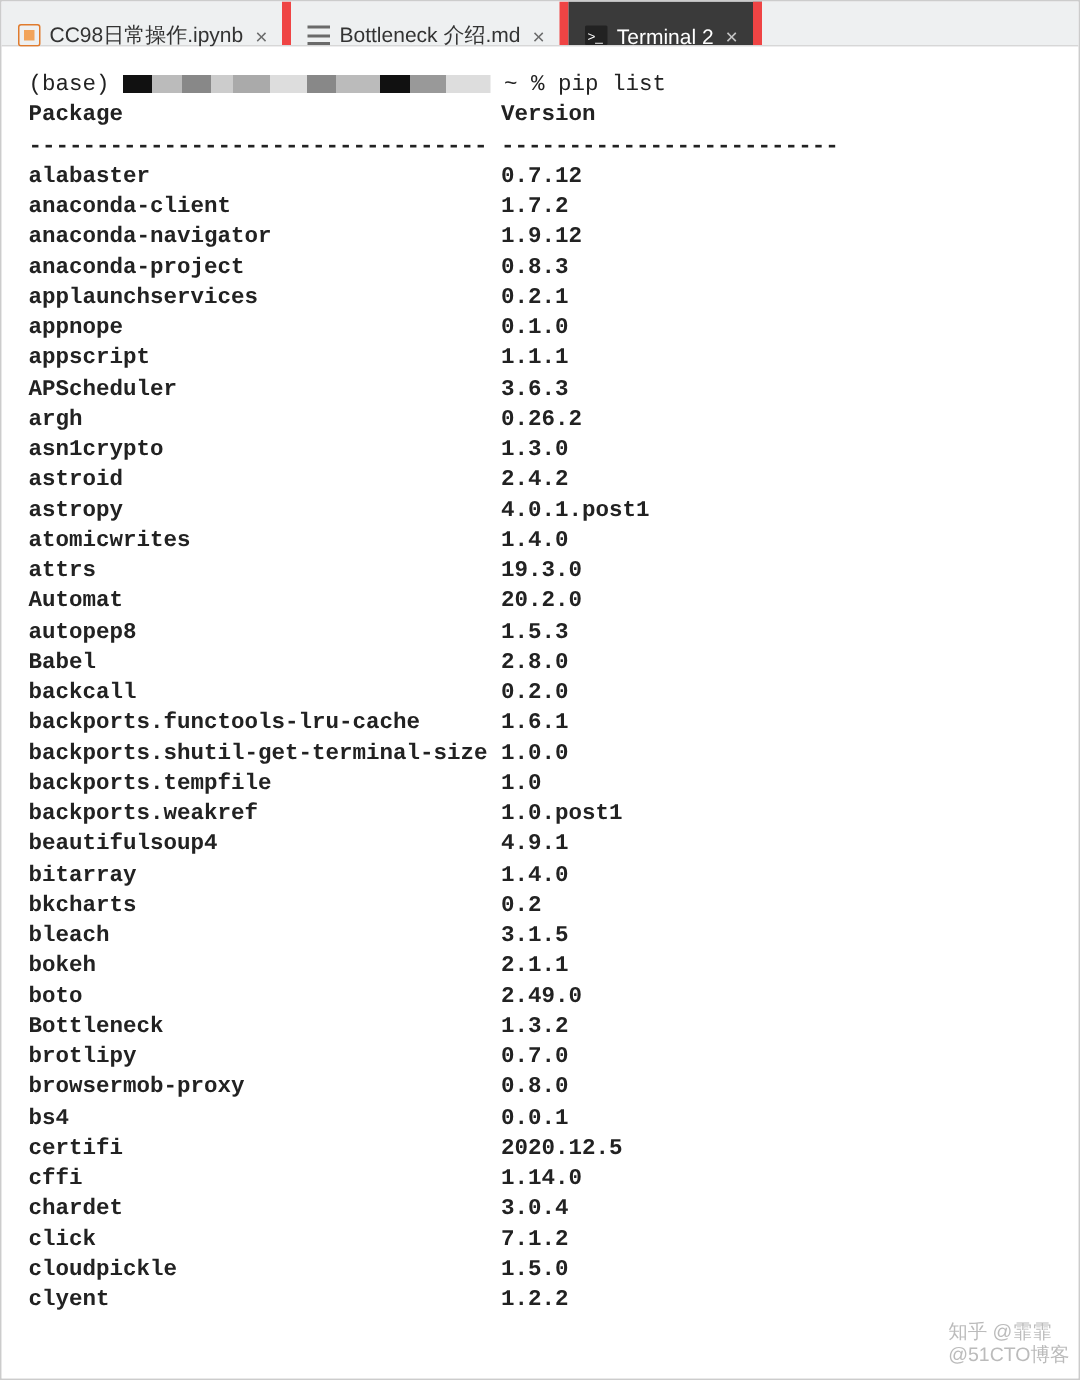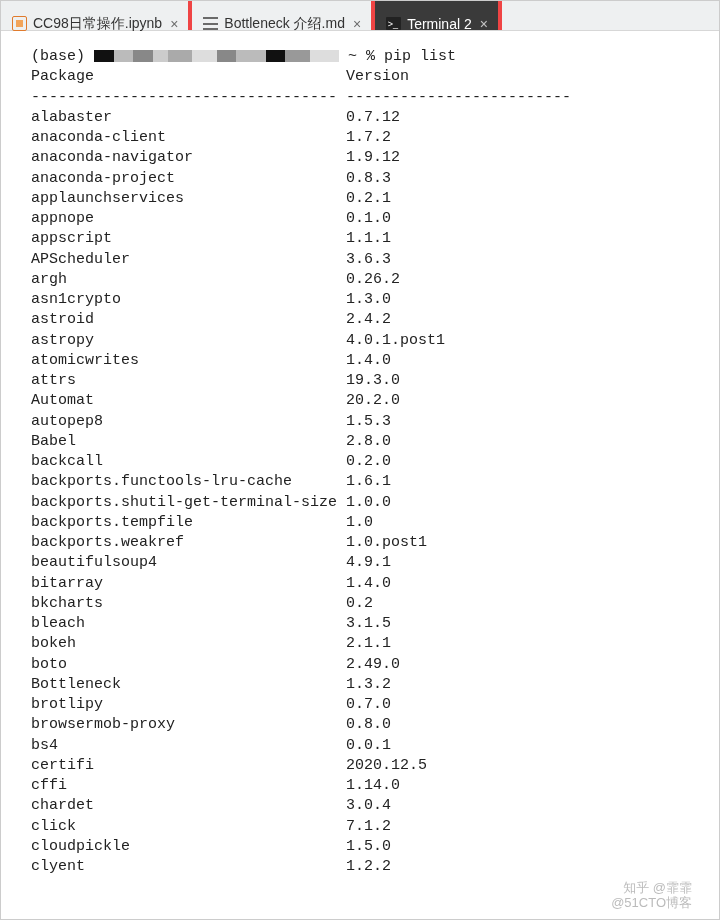--- a/index.html
+++ b/index.html
@@ -11,35 +11,35 @@
     height: 30px;
     background: #eef0f1;
     border-bottom: 1px solid #d7d7d7;
     align-items: stretch;
     user-select: none;
   }
   .tab {
     display: flex;
     align-items: center;
     padding: 16px 8px 0 10px;
-    border-right: 4px solid #ef4444;
+    border-right: 6px solid #ef4444;
     background: #eef0f1;
     font-size: 14px;
     color: #333;
     gap: 6px;
     cursor: pointer;
     min-width: 0;
   }
   .tab.active { background: #3a3a3a; color: #fff; }
   .tab .icon { width: 16px; height: 16px; display: inline-flex; align-items: center; justify-content: center; flex-shrink: 0; }
   .tab .label { white-space: nowrap; overflow: hidden; text-overflow: ellipsis; }
   .tab .close { font-size: 14px; color: inherit; opacity: 0.7; cursor: pointer; padding: 0 2px; flex-shrink: 0; }
   .tab.active .close { color: #fff; }
 
-  .terminal-wrap { flex: 1; position: relative; overflow: hidden; margin-left: 12px; }
+  .terminal-wrap { flex: 1; position: relative; overflow: hidden; }
   .terminal {
     position: absolute; inset: 0;
     padding: 16px 14px 14px 18px;
     overflow-y: auto;
     font-family: "Menlo", "Consolas", "Courier New", monospace;
     font-size: 15px;
     line-height: 1.35;
     color: #222;
     background: #fff;
     white-space: pre;
@@ -53,30 +53,30 @@
     display: inline-block;
     vertical-align: middle;
     height: 12px;
     width: 245px;
     background: linear-gradient(90deg,
       #111 0 8%, #bbb 8% 16%, #888 16% 24%, #ccc 24% 30%,
       #aaa 30% 40%, #ddd 40% 50%, #888 50% 58%, #bbb 58% 70%,
       #111 70% 78%, #999 78% 88%, #ddd 88% 100%);
     filter: blur(0.3px);
   }
-  .row { white-space: pre; }
+  .row { white-space: pre; font-weight: bold; }
 
   .watermark {
     position: absolute;
-    right: 27px;
+    right: 6px;
     bottom: 8px;
     font-size: 13px;
     color: rgba(120,120,120,0.5);
     pointer-events: none;
-    text-align: right;
+    text-align: left;
     line-height: 1.15;
   }
 
   .nb-icon {
     display: inline-flex; width: 15px; height: 15px; border: 1.5px solid #e07b2d;
     border-radius: 2px; position: relative;
   }
   .nb-icon::after { content: ""; position: absolute; inset: 3px; background: #f2a45a; }
   .md-icon {
     display: inline-flex; width: 15px; height: 13px; flex-direction: column; justify-content: space-between;

